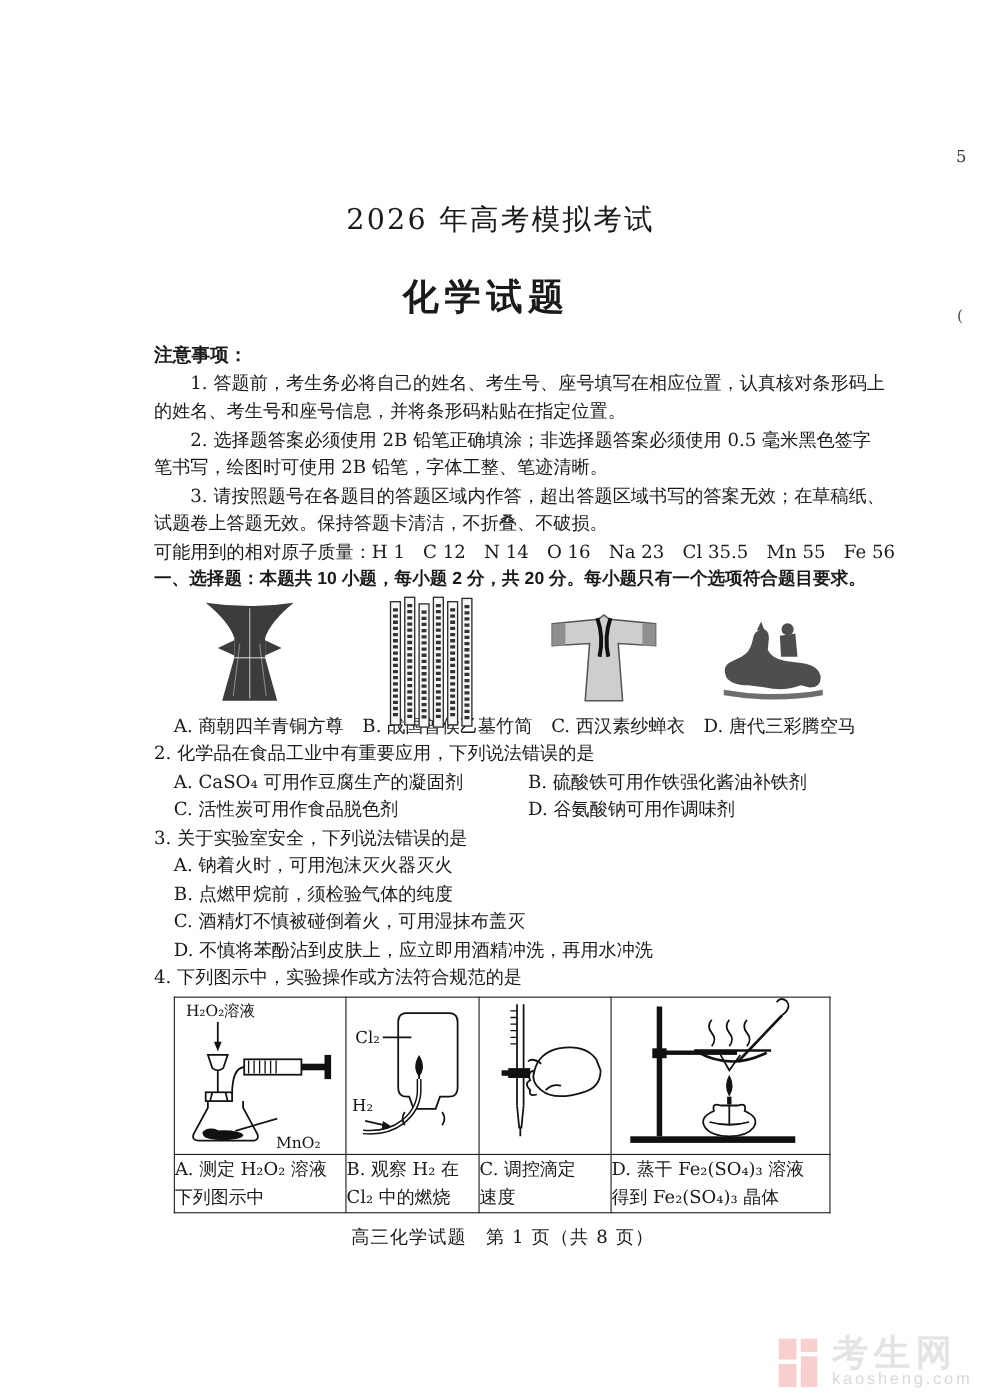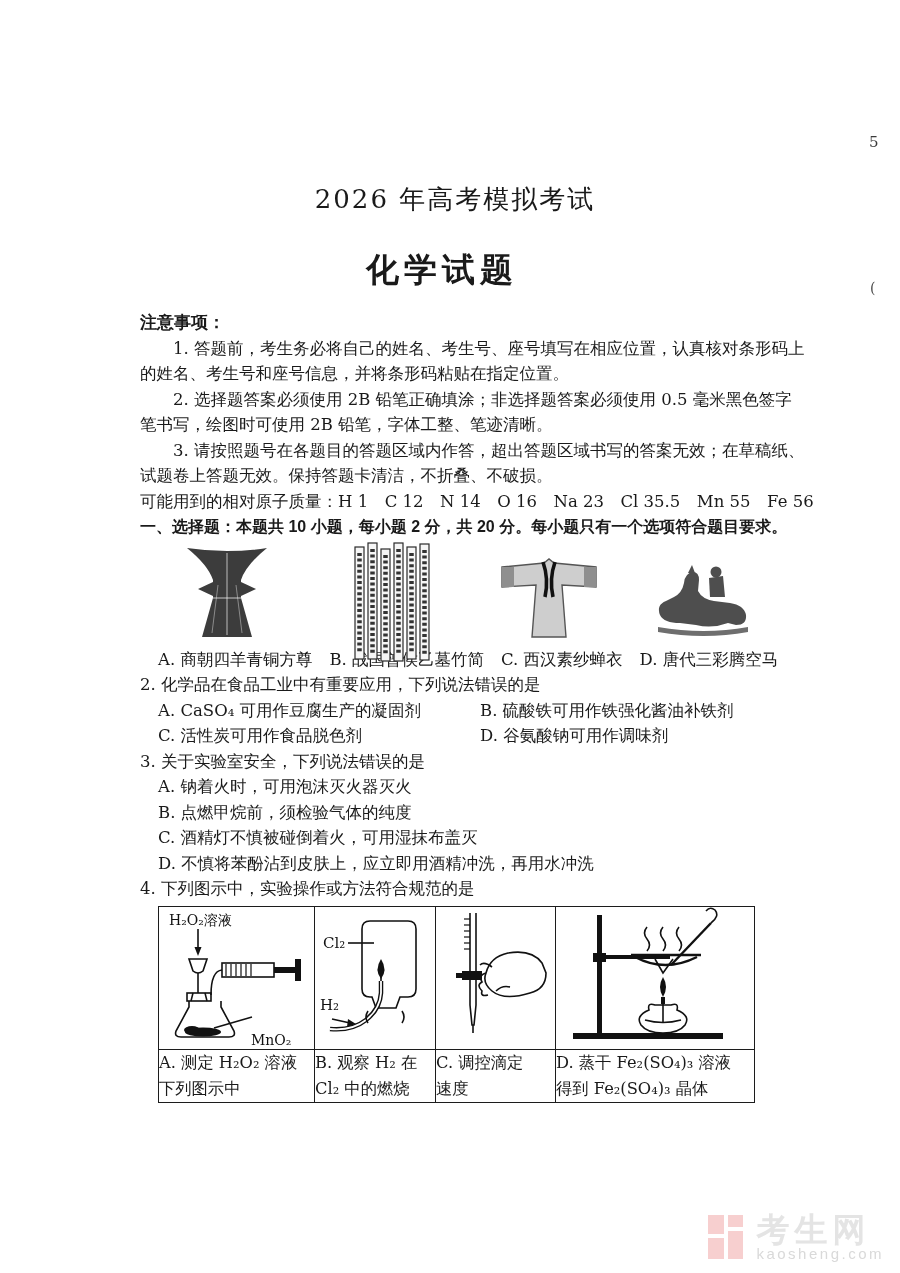--- a/index.html
+++ b/index.html
@@ -29,21 +29,21 @@
   .opt-list{padding-left:18px;}
   .q4-table{border-collapse:collapse;margin:4px 0 0 18px;table-layout:fixed;}
   .q4-table td{border:1.6px solid #1c1c1c;padding:0;vertical-align:middle;}
   .col-a{width:155px;} .col-b{width:120px;} .col-c{width:119px;} .col-d{width:198px;}
   .diag{position:relative;height:142px;}
   .diag svg{display:block;margin:0 auto;}
   .dlabel{position:absolute;font-size:14px;white-space:nowrap;color:#111;}
   .cap{padding:2px 6px 4px 6px;font-size:16.3px;line-height:26px;vertical-align:top;}
   .cap div{white-space:nowrap;}
   .footer{text-align:center;margin-top:9px;font-size:16.5px;letter-spacing:1px;}
-  .watermark{position:absolute;right:16px;bottom:12px;display:flex;align-items:flex-start;gap:10px;}
+  .watermark{position:absolute;right:16px;bottom:12px;display:flex;align-items:flex-end;gap:10px;}
   .wm-logo{position:relative;width:38px;height:46px;}
   .wm-logo i{position:absolute;background:#f7cfcf;display:block;}
   .wm-b1{left:0;top:2px;width:16px;height:19px;}
   .wm-b2{left:0;top:25px;width:16px;height:21px;}
   .wm-b3{left:20px;top:2px;width:15px;height:12px;}
   .wm-b4{left:20px;top:18px;width:15px;height:28px;}
   .wm-text{display:flex;flex-direction:column;line-height:1;}
   .wm-name{font-family:"Liberation Sans",sans-serif;font-weight:bold;font-size:33px;
            color:#e4e4e4;letter-spacing:5px;}
   .wm-url{font-family:"Liberation Sans",sans-serif;font-size:15px;color:#d9d9d9;
@@ -262,20 +262,21 @@
           <div>速度</div>
         </td>
         <td class="cap">
           <div>D. 蒸干 Fe₂(SO₄)₃ 溶液</div>
           <div>得到 Fe₂(SO₄)₃ 晶体</div>
         </td>
       </tr>
     </tbody>
       </table>
 
+    <div class="footer">高三化学试题　第 1 页（共 8 页）</div>
   </div>
 
   <div class="watermark">
     <div class="wm-logo">
       <i class="wm-b1"></i>
         <i class="wm-b2"></i>
         <i class="wm-b3"></i>
         <i class="wm-b4"></i>
     </div>
     <div class="wm-text">

